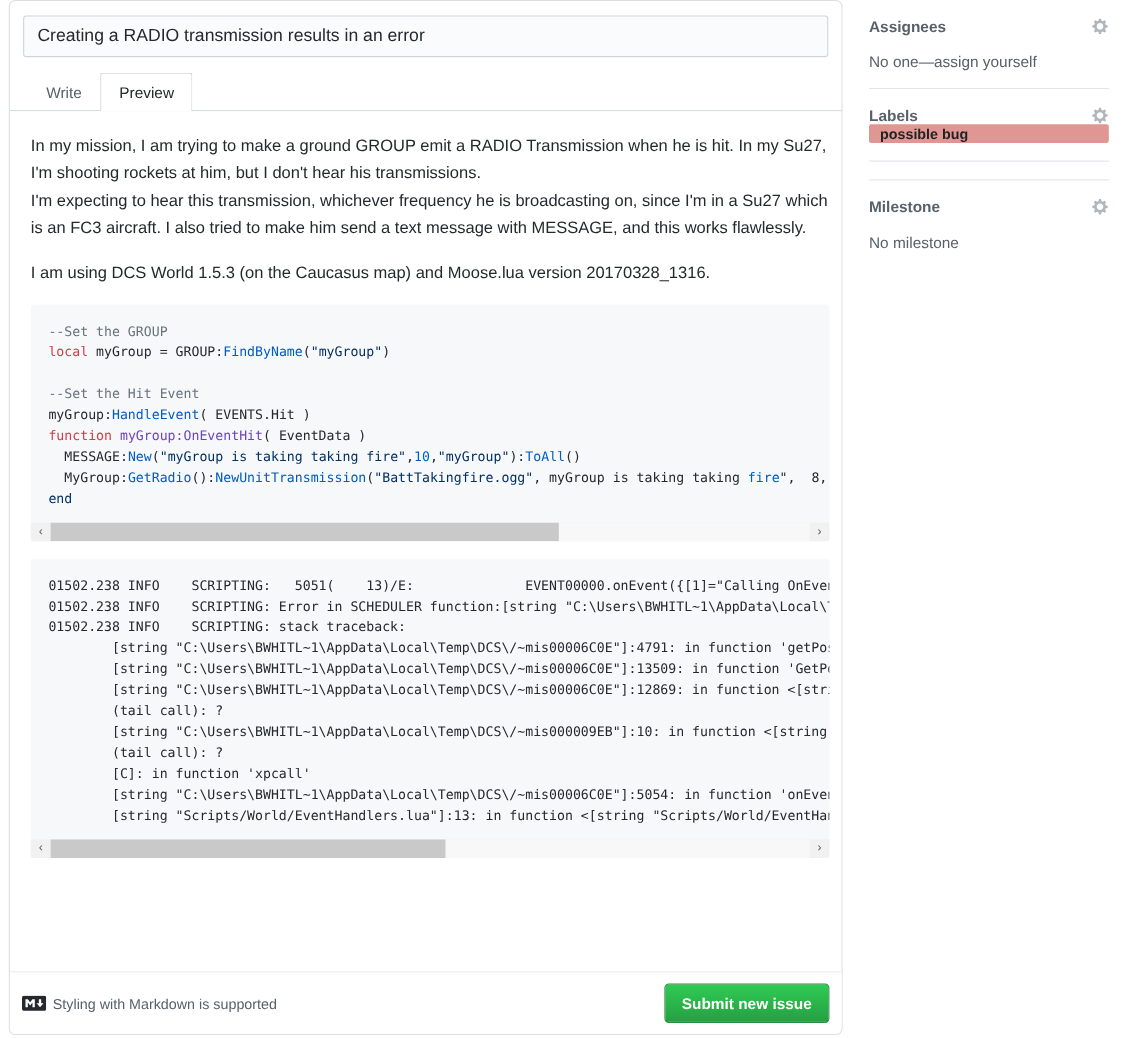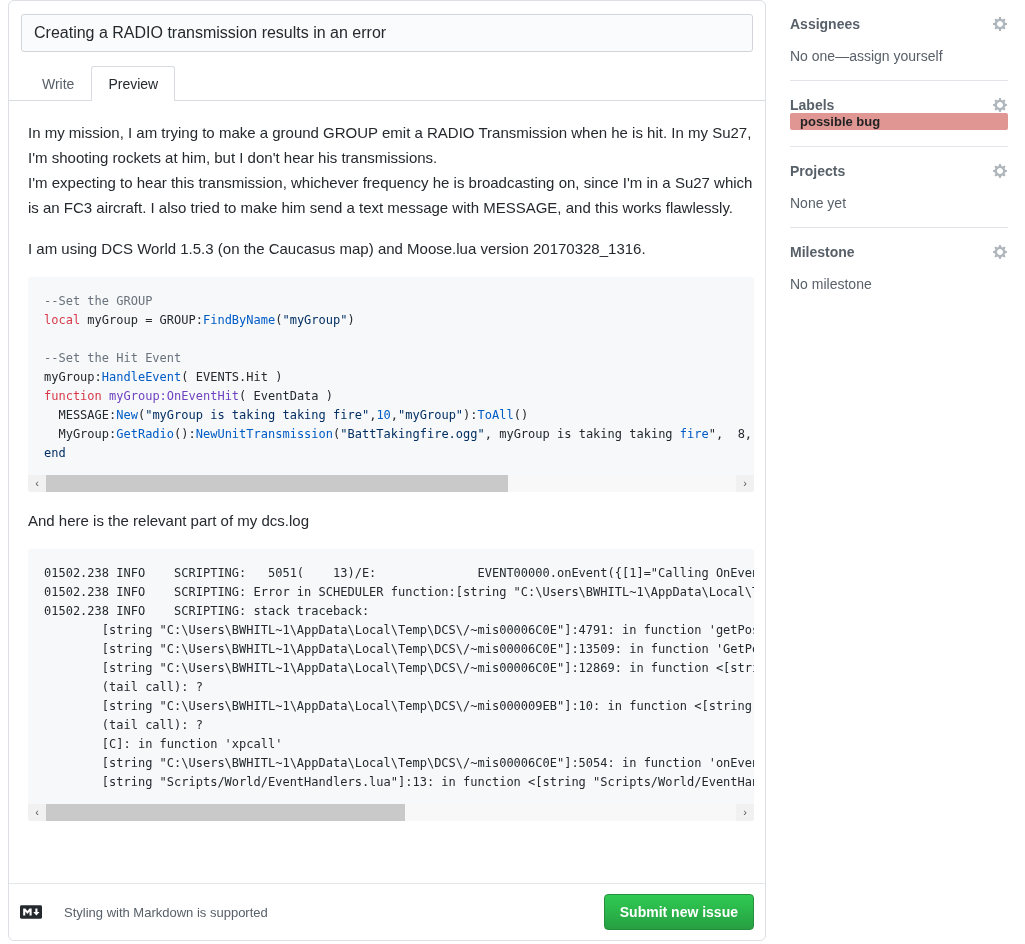--- a/index.html
+++ b/index.html
@@ -48,21 +48,21 @@
     width:18px; display:flex; align-items:center; justify-content:center;
     font-size:11px; color:#555; background:#f1f1f1; cursor:default; user-select:none;
   }
   .hs-track { flex:1; position:relative; background:#f8f8f8; }
   .hs-thumb { position:absolute; left:0; top:0; bottom:0; background:#c9c9c9; }
 
   .form-footer {
     border-top:1px solid #e4e7ea; padding:10px 11px; display:flex;
     align-items:center; justify-content:space-between; background:#fff; border-radius:0 0 6px 6px;
   }
-  .md-note { display:flex; align-items:center; gap:22px; font-size:13px; color:#586069; cursor:pointer; }
+  .md-note { display:flex; align-items:center; gap:6px; font-size:13px; color:#586069; cursor:pointer; }
   .md-icon { display:inline-block; width:22px; height:14px; }
   .submit-btn {
     background:linear-gradient(#2fcb53,#269f42); color:#fff; font-family:"Liberation Sans",sans-serif;
     font-size:14px; font-weight:bold; padding:9px 15px; border:1px solid #268e3c; border-radius:4px; cursor:pointer;
   }
 
   
   .sidebar { position:absolute; left:790px; top:16px; width:218px; font-size:14px; }
   .sb-section { }
   .sb-head { display:flex; align-items:center; justify-content:space-between; }
@@ -111,21 +111,20 @@
         </div>
       <div class="hscroll">
         <div class="hs-btn">‹</div>
         <div class="hs-track">
           <div class="hs-thumb" style="width: 67%;"></div>
         </div>
         <div class="hs-btn">›</div>
       </div>
     </div>
 
-    <p>And here is the relevant part of my dcs.log</p>
 
     <div class="code-wrap">
       <div class="code-inner">
           <div class="code-line">01502.238 INFO    SCRIPTING:   5051(    13)/E:              EVENT00000.onEvent({[1]="Calling OnEventHit"})</div>
           <div class="code-line">01502.238 INFO    SCRIPTING: Error in SCHEDULER function:[string "C:\Users\BWHITL~1\AppData\Local\Temp\DCS\/~mis00006C0E"]</div>
           <div class="code-line">01502.238 INFO    SCRIPTING: stack traceback:</div>
           <div class="code-line">        [string "C:\Users\BWHITL~1\AppData\Local\Temp\DCS\/~mis00006C0E"]:4791: in function 'getPosition'</div>
           <div class="code-line">        [string "C:\Users\BWHITL~1\AppData\Local\Temp\DCS\/~mis00006C0E"]:13509: in function 'GetPointVec3'</div>
           <div class="code-line">        [string "C:\Users\BWHITL~1\AppData\Local\Temp\DCS\/~mis00006C0E"]:12869: in function &lt;[string "C:\Users\BWHITL~1"]&gt;</div>
           <div class="code-line">        (tail call): ?</div>
@@ -182,31 +181,20 @@
         <svg width="16" height="16" viewBox="0 0 14 16">
             <path d="M14 8.77v-1.6l-1.94-.64-.45-1.09.88-1.84-1.13-1.13-1.81.91-1.09-.45-.69-1.92h-1.6l-.63 1.94-1.11.45-1.84-.88-1.13 1.13.91 1.81-.45 1.09L0 7.23v1.59l1.94.64.45 1.09-.88 1.84 1.13 1.13 1.81-.91 1.09.45.69 1.92h1.59l.63-1.94 1.11-.45 1.84.88 1.13-1.13-.92-1.81.47-1.09L14 8.75v.02zM7 11c-1.66 0-3-1.34-3-3s1.34-3 3-3 3 1.34 3 3-1.34 3-3 3z"></path>
           </svg>
       </button>
     </div>
     <div class="label-chip" style="background: rgb(224, 150, 146);">possible bug</div>
   </div>
 
   <hr class="sb-divider">
 
-  <div class="sb-section">
-    <div class="sb-head">
-      <span class="sb-title">Projects</span>
-      <button class="gear-btn">
-        <svg width="16" height="16" viewBox="0 0 14 16">
-            <path d="M14 8.77v-1.6l-1.94-.64-.45-1.09.88-1.84-1.13-1.13-1.81.91-1.09-.45-.69-1.92h-1.6l-.63 1.94-1.11.45-1.84-.88-1.13 1.13.91 1.81-.45 1.09L0 7.23v1.59l1.94.64.45 1.09-.88 1.84 1.13 1.13 1.81-.91 1.09.45.69 1.92h1.59l.63-1.94 1.11-.45 1.84.88 1.13-1.13-.92-1.81.47-1.09L14 8.75v.02zM7 11c-1.66 0-3-1.34-3-3s1.34-3 3-3 3 1.34 3 3-1.34 3-3 3z"></path>
-          </svg>
-      </button>
-    </div>
-    <div class="sb-body">None yet</div>
-  </div>
 
   <hr class="sb-divider">
 
   <div class="sb-section">
     <div class="sb-head">
       <span class="sb-title">Milestone</span>
       <button class="gear-btn">
         <svg width="16" height="16" viewBox="0 0 14 16">
             <path d="M14 8.77v-1.6l-1.94-.64-.45-1.09.88-1.84-1.13-1.13-1.81.91-1.09-.45-.69-1.92h-1.6l-.63 1.94-1.11.45-1.84-.88-1.13 1.13.91 1.81-.45 1.09L0 7.23v1.59l1.94.64.45 1.09-.88 1.84 1.13 1.13 1.81-.91 1.09.45.69 1.92h1.59l.63-1.94 1.11-.45 1.84.88 1.13-1.13-.92-1.81.47-1.09L14 8.75v.02zM7 11c-1.66 0-3-1.34-3-3s1.34-3 3-3 3 1.34 3 3-1.34 3-3 3z"></path>
           </svg>

